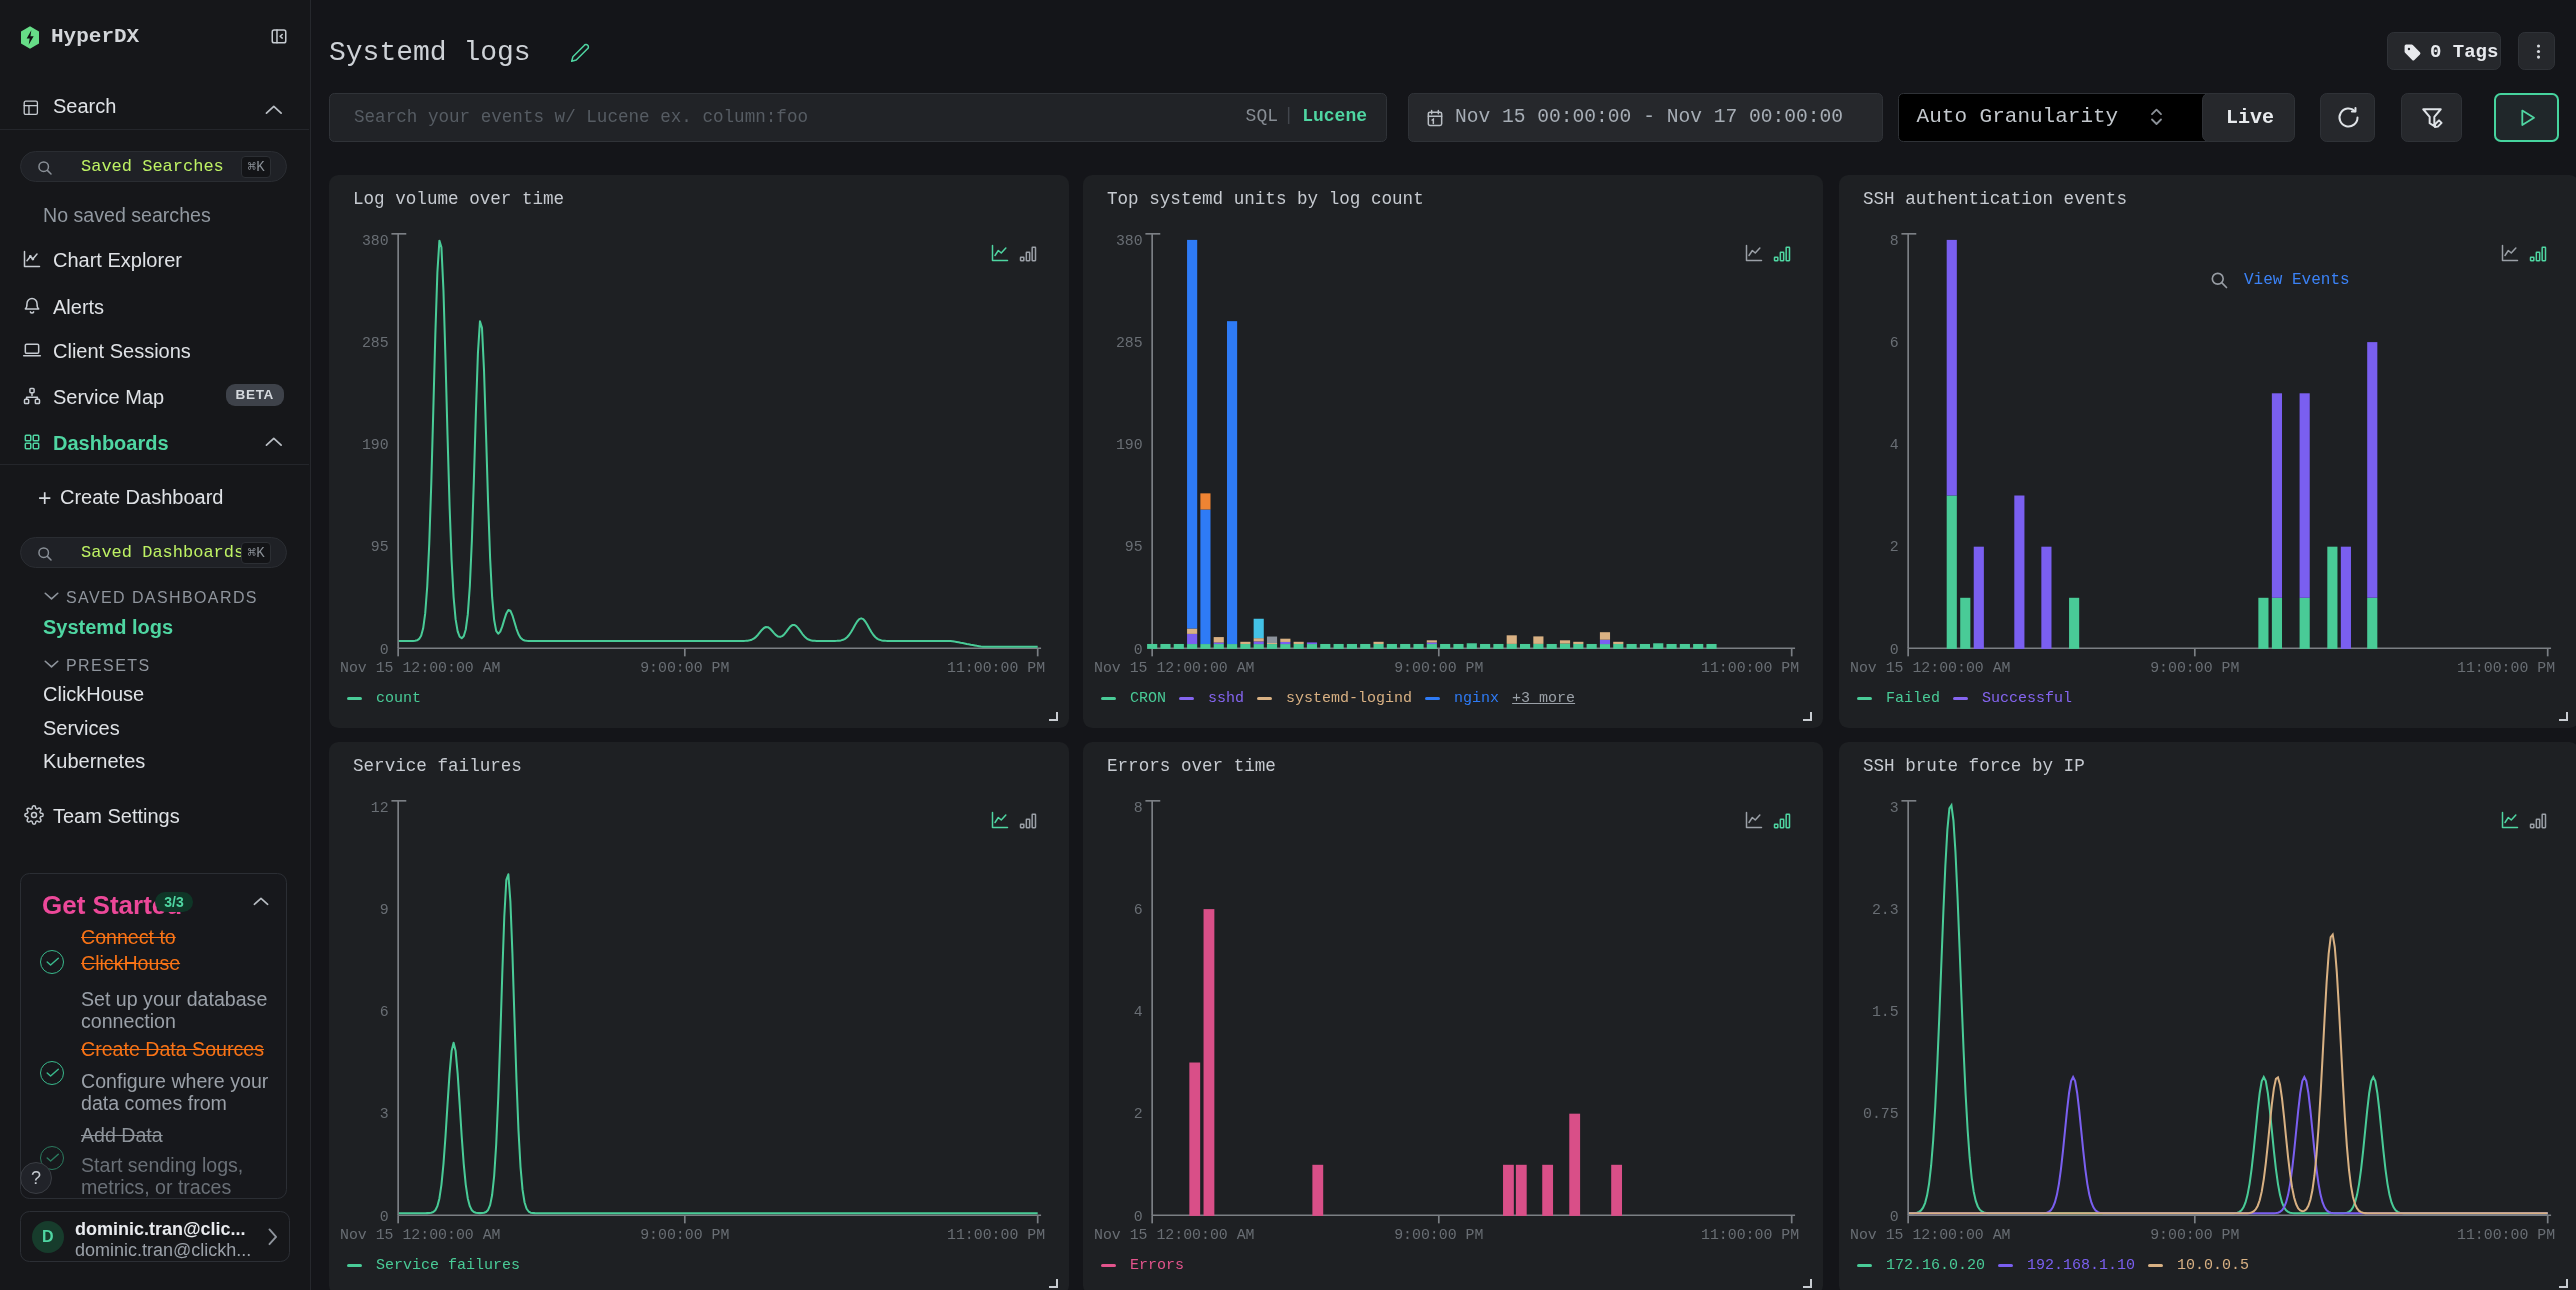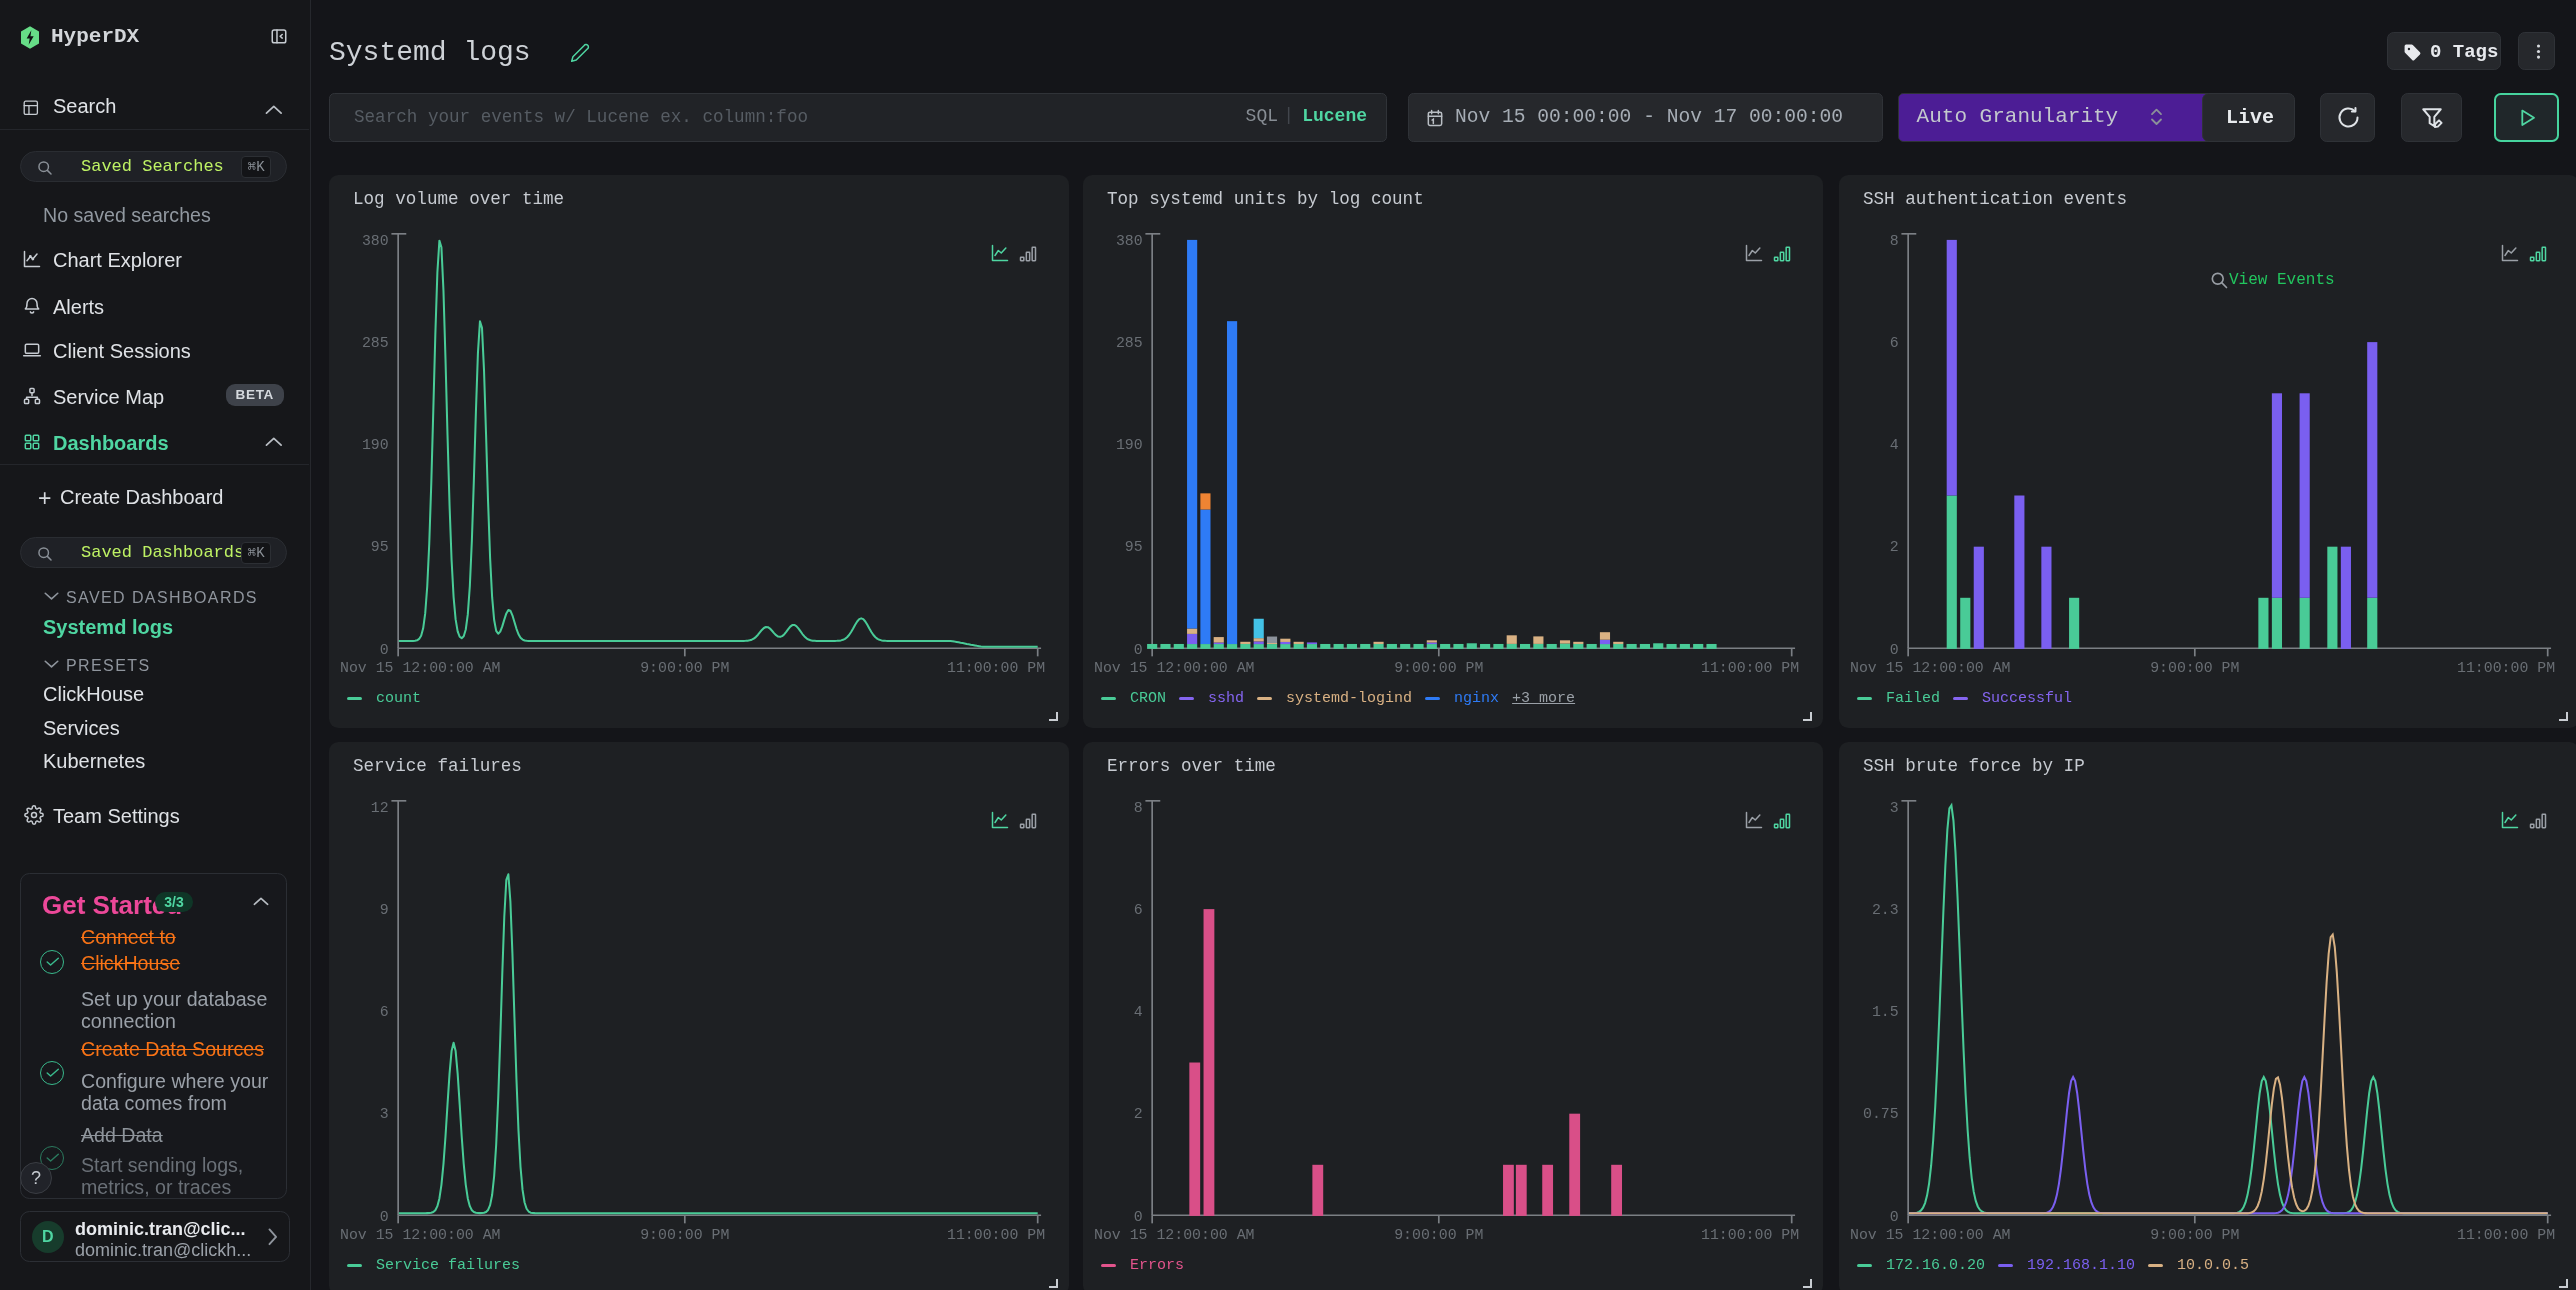--- a/index.html
+++ b/index.html
@@ -17,21 +17,21 @@
 .ptitle{position:absolute;left:24px;top:14px;font-family:"Liberation Mono",monospace;font-size:17.6px;color:#c6cad0}
 .picons{position:absolute;right:31px;top:68px;display:flex;align-items:center}
 .plot{position:absolute;left:0;top:0}
 .ax{font-family:"Liberation Mono",monospace;font-size:22px;fill:#696e74}
 .legend{position:absolute;left:18px;top:515px;display:flex;align-items:center}
 .litem{display:flex;align-items:center;margin-right:13px}
 .ldash{width:15px;height:3.4px;border-radius:2px;margin-right:14px}
 .llab{font-family:"Liberation Mono",monospace;font-size:15px}
 .lmore{font-family:"Liberation Mono",monospace;font-size:15px;color:#9aa0a7;text-decoration:underline}
 .vevents{position:absolute;left:370px;top:95px;display:flex;align-items:center}
-.vevents span{font-family:"Liberation Mono",monospace;font-size:16px;color:#22c55e}
+.vevents span{margin-left:15px;font-family:"Liberation Mono",monospace;font-size:16px;color:#3b82f6}
 .rsz{position:absolute;right:10.8px;bottom:6.8px;width:8.8px;height:8.8px;border-right:2.7px solid #c9cdd2;border-bottom:2.7px solid #c9cdd2}
 .btn{position:absolute;background:#26282c;border:1.4px solid #2f3237;border-radius:6.8px}
 .ctrl{position:absolute;top:93px;height:49px;background:#212327;border:1.4px solid #303338;border-radius:5.4px}
 .gs{position:absolute;left:20px;top:873px;width:267px;height:326px;border:1.4px solid #2b2e34;border-radius:9.5px;background:#17181c}
 .gstitle{position:absolute;left:21px;top:16px;font-size:26px;font-weight:bold;color:#ec4899}
 .gsbadge{position:absolute;left:134px;top:17.6px;width:38px;height:20px;background:#0f3627;border-radius:10px;color:#4fd6a2;font-size:14px;font-weight:bold;text-align:center;line-height:20px}
 .chk{position:absolute;width:24px;height:24px;border:1.7px solid #39b98c;border-radius:50%}
 .chk svg{position:absolute;left:4.7px;top:6px}
 .gst{position:absolute;left:60px;font-size:19.6px;color:#f97316;text-decoration:line-through}
 .gsd{position:absolute;left:60px;font-size:19.6px;color:#9aa0a8}
@@ -214,21 +214,21 @@
  <span class="abs mono" style="right:19px;top:12px;font-size:18px;font-weight:bold;color:#4fd6a2">Lucene</span>
 </div>
 <div class="ctrl" style="left:1408px;width:475px;background:#26282c;border-color:#2f3237">
  <svg class="abs" style="left:16px;top:13.5px" width="20" height="20" viewBox="0 0 24 24" fill="none" stroke="#b9bec4" stroke-width="1.8" stroke-linecap="round">
       <rect x="4" y="5" width="16" height="16" rx="2"></rect>
       <path d="M8 3v4M16 3v4M4 10h16"></path>
       <path d="M8.5 14.5l1.5-1v5"></path>
     </svg>
  <span class="abs mono" style="left:46px;top:11.5px;font-size:19.6px;color:#a6adb5">Nov 15 00:00:00 - Nov 17 00:00:00</span>
 </div>
-<div class="ctrl" style="left:1898px;width:326px;background:#4c1d95;border-color:#2f3237">
+<div class="ctrl" style="left:1898px;width:326px;background:#000000;border-color:#2f3237">
  <span class="abs mono" style="left:17.6px;top:10.8px;font-size:21px;color:#c3c8cd">Auto Granularity</span>
  <svg class="abs" style="left:250px;top:12px" width="15" height="21.6" viewBox="0 0 16 24" fill="none" stroke="#8b9198" stroke-width="2" stroke-linecap="round" stroke-linejoin="round">
       <path d="M3 9l5-5 5 5"></path>
       <path d="M3 15l5 5 5-5"></path>
     </svg>
 </div>
 <div class="btn" style="left:2202px;top:93px;width:93px;height:49px">
  <span class="abs mono" style="left:23px;top:11.5px;font-size:20px;font-weight:bold;color:#e8ebee">Live</span>
 </div>
 <div class="btn" style="left:2320px;top:93px;width:55px;height:49px">

